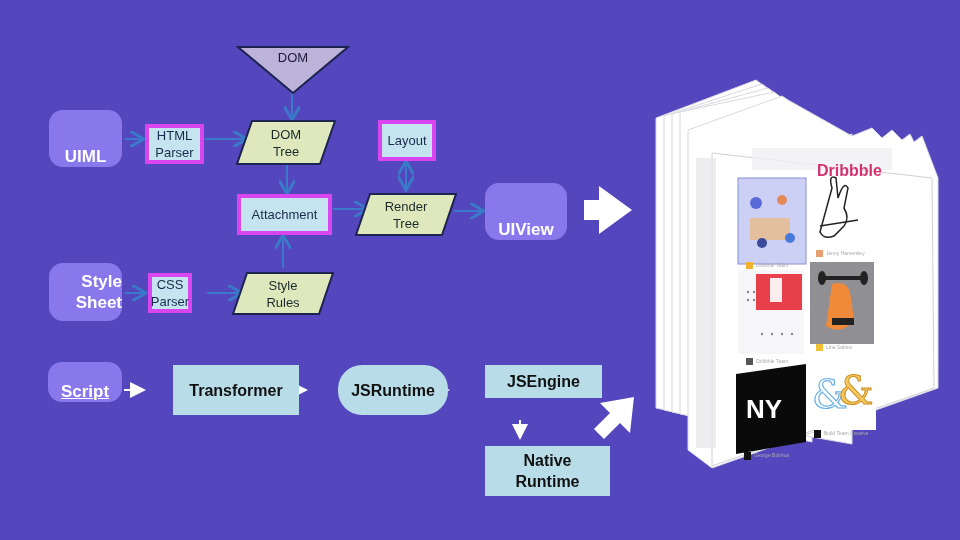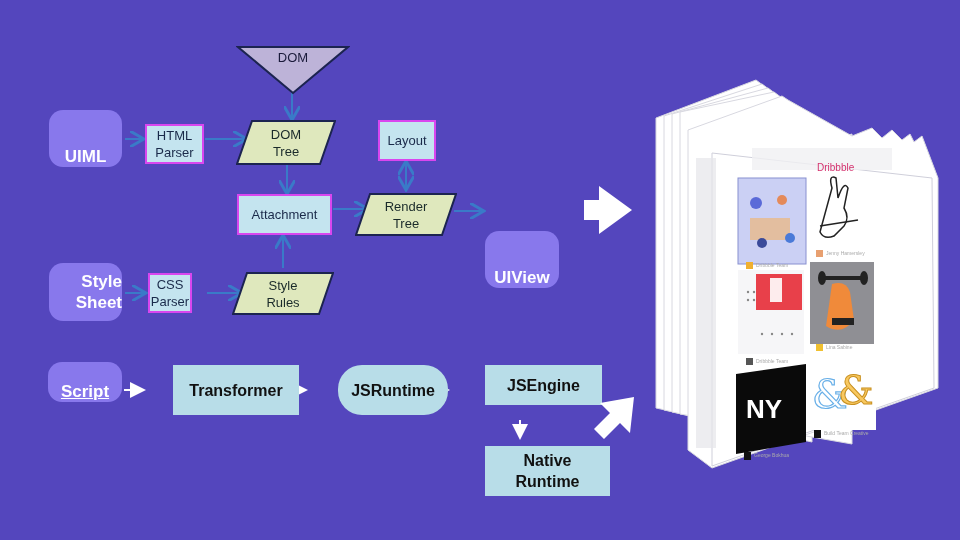--- a/index.html
+++ b/index.html
@@ -1,18 +1,18 @@
 <!DOCTYPE html>
 <html><head>
 <meta charset="utf-8">
 <style>
   html, body { margin:0; padding:0; }
   body { width:960px; height:540px; background:#5446bd; position:relative; overflow:hidden; font-family:"Liberation Sans", sans-serif; }
   .pill { position:absolute; background:#8878ec; color:#fff; border-radius:14px; display:flex; align-items:flex-end; justify-content:center; text-align:center; font-weight:bold; font-size:17px; line-height:21px; }
-  .box { position:absolute; background:#c4e4ef; border:2px solid #d946ef; color:#1a2a4a; display:flex; align-items:center; justify-content:center; text-align:left; font-size:13px; line-height:17px; box-sizing:border-box; }
+  .box { position:absolute; background:#c4e4ef; border:4px solid #d946ef; color:#1a2a4a; display:flex; align-items:center; justify-content:center; text-align:left; font-size:13px; line-height:17px; box-sizing:border-box; }
   .para { position:absolute; display:flex; align-items:center; justify-content:center; text-align:center; font-size:13px; line-height:17px; color:#1a2a2a; }
   .para svg { position:absolute; left:0; top:0; }
   .para span { position:relative; }
   .rbox { position:absolute; background:#b8dde8; color:#111; display:flex; align-items:center; justify-content:center; text-align:center; font-weight:bold; font-size:16px; line-height:21px;margin-left:24px; }
   .abs { position:absolute; }
   svg.overlay { position:absolute; left:0; top:0; }
 </style>
 </head>
 <body>
 
@@ -51,21 +51,21 @@
 <div class="pill" style="left:49px;top:110px;width:73px;height:57px;">
   <span>UIML</span>
 </div>
 <div class="pill" style="left:49px;top:263px;width:73px;height:58px;flex-direction:column;">
   <span>Style</span>
   <span>Sheet</span>
 </div>
 <div class="pill" style="left:48px;top:362px;width:74px;height:40px;text-decoration:underline;">
   <span>Script</span>
 </div>
-<div class="pill" style="left:485px;top:183px;width:74px;height:57px;margin-top:48px;">
+<div class="pill" style="left:485px;top:183px;width:82px;height:57px;">
   <span>UIView</span>
 </div>
 
 <div class="abs" style="left:236px;top:45px;width:114px;height:50px;">
   <svg width="114" height="50" style="position:absolute;left:0;top:0;">
     <polygon points="2,2 112,2 57,48" fill="#bdb3d8" stroke="#1c2450" stroke-width="2"></polygon>
   </svg>
   <span class="abs" style="left:0;top:5px;width:114px;text-align:center;font-size:13px;color:#1a1a3a;">DOM</span>
 </div>
 
@@ -110,21 +110,21 @@
   <span>Style</span>
   <span>Rules</span>
 </div>
 
 <div class="rbox" style="left:149px;top:365px;width:126px;height:50px;">
   <span>Transformer</span>
 </div>
 <div class="rbox" style="left:314px;top:365px;width:110px;height:50px;border-radius:24px;">
   <span>JSRuntime</span>
 </div>
-<div class="rbox" style="left:461px;top:365px;width:117px;height:40px;">
+<div class="rbox" style="left:461px;top:365px;width:117px;height:33px;">
   <span>JSEngine</span>
 </div>
 <div class="rbox" style="left:461px;top:446px;width:125px;height:50px;flex-direction:column;">
   <span>Native</span>
   <span>Runtime</span>
 </div>
 
 <svg class="abs" style="left:582px;top:182px;" width="56" height="56">
   <polygon points="2,18 17,18 17,4 50,28 17,52 17,38 2,38" fill="#ffffff"></polygon>
 </svg>
@@ -198,20 +198,20 @@
       <text x="186" y="326" font-family="DejaVu Serif, serif" font-size="40" fill="#f8c860" stroke="#c89020" stroke-width="1">&amp;</text>
     </g>
 
     <rect x="164" y="172" width="7" height="7" fill="#e8a070"></rect>
     <rect x="94" y="184" width="7" height="7" fill="#f0b030"></rect>
     <rect x="164" y="266" width="7" height="7" fill="#f0c030"></rect>
     <rect x="94" y="280" width="7" height="7" fill="#555"></rect>
     <rect x="92" y="374" width="7" height="8" fill="#111"></rect>
     <rect x="162" y="352" width="7" height="8" fill="#111"></rect>
   </svg>
-  <span class="abs" style="left:165px;top:84px;font-size:10px;font-weight:normal;color:#d4326e;">Dribbble</span>
+  <span class="abs" style="left:165px;top:84px;font-size:16px;font-weight:bold;color:#d4326e;">Dribbble</span>
   <span class="abs" style="left:174px;top:172px;font-size:5px;color:#aaa;">Jenny Hamersley</span>
   <span class="abs" style="left:104px;top:184px;font-size:5px;color:#aaa;">Dribbble Team</span>
   <span class="abs" style="left:174px;top:266px;font-size:5px;color:#aaa;">Lina Sabine</span>
   <span class="abs" style="left:104px;top:280px;font-size:5px;color:#aaa;">Dribbble Team</span>
   <span class="abs" style="left:102px;top:374px;font-size:5px;color:#aaa;">George Bokhua</span>
   <span class="abs" style="left:172px;top:352px;font-size:5px;color:#aaa;">Build Team Creative</span>
 </div>
 
 </body></html>

